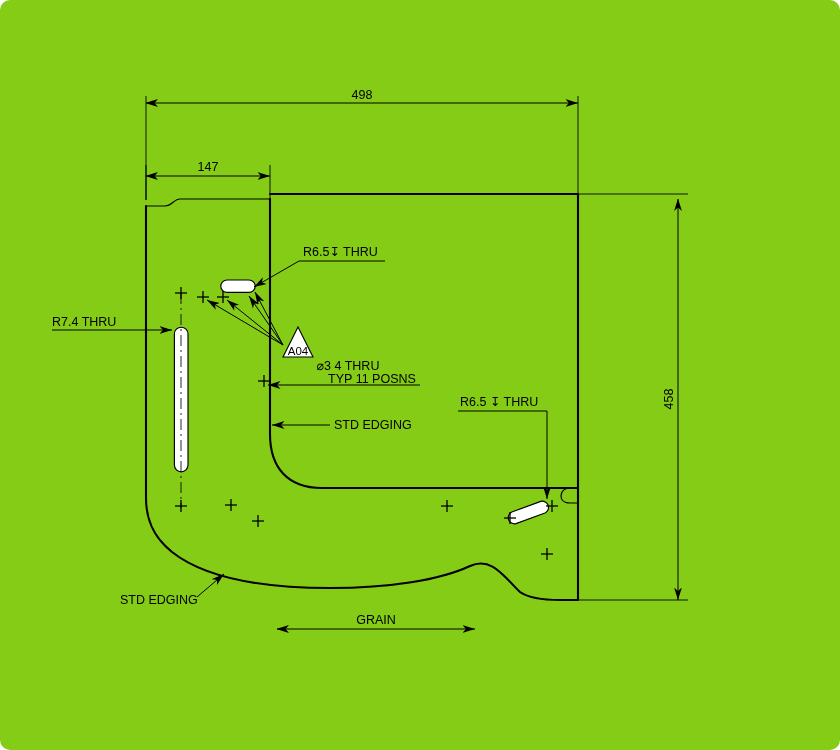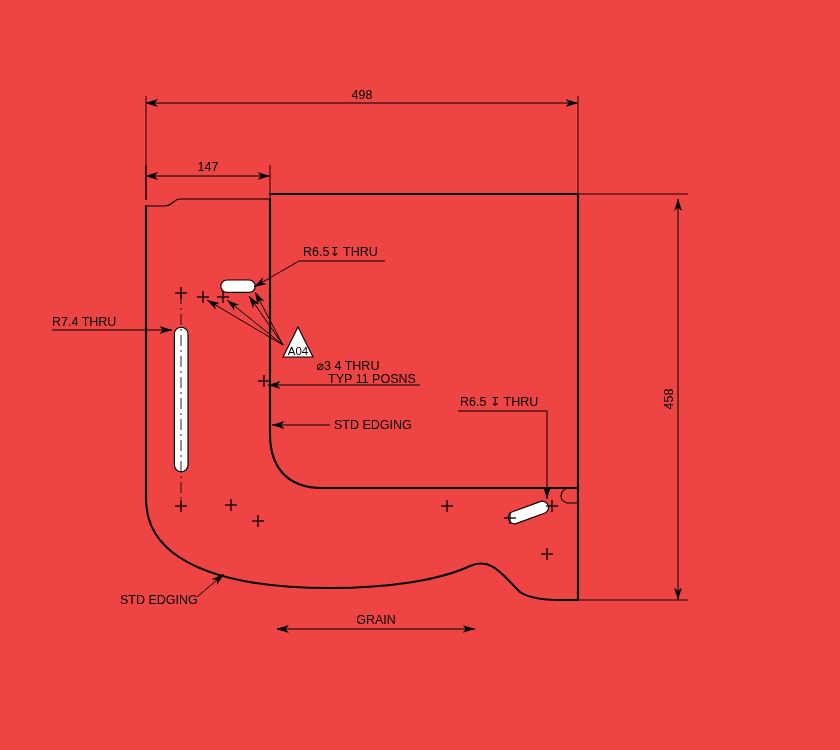--- a/index.html
+++ b/index.html
@@ -10,21 +10,22 @@
   body {
     width: 840px;
     height: 750px;
     font-family: "Liberation Sans", sans-serif;
     overflow: hidden;
   }
   #drawing-root {
     position: relative;
     width: 840px;
     height: 750px;
-    background: #ef4444;
+    background: #84cc16;
+    border-radius: 10px;
   }
   svg#cad-canvas {
     position: absolute;
     top: 0;
     left: 0;
     width: 840px;
     height: 750px;
     display: block;
   }
   .part-edge {

